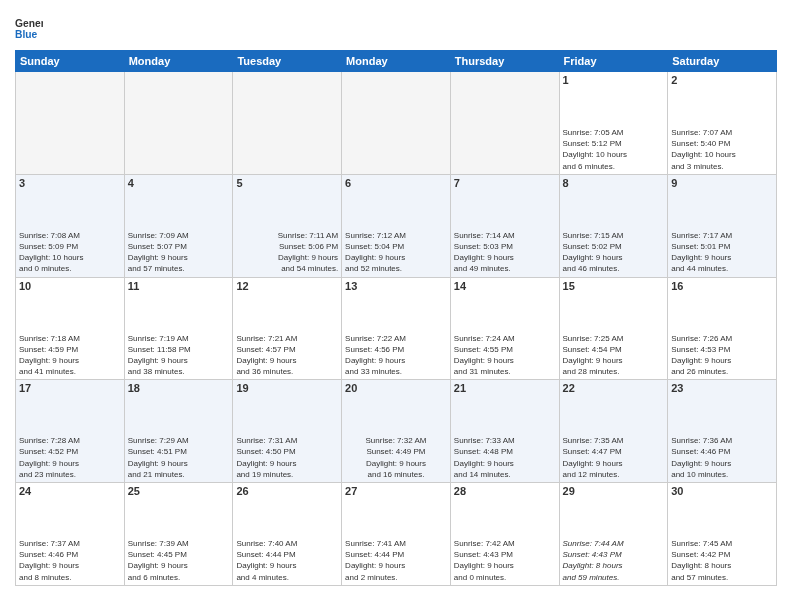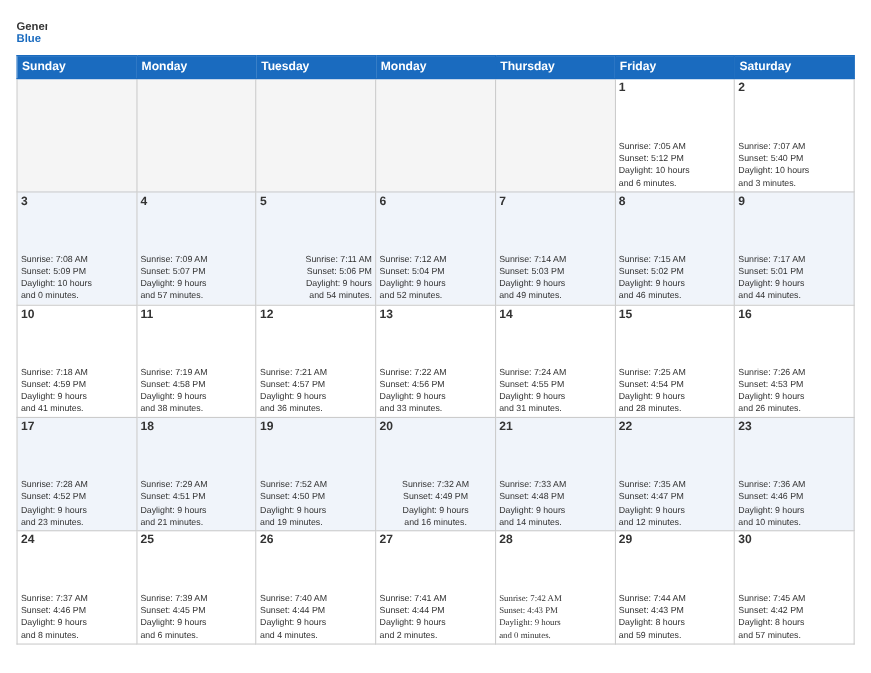--- a/index.html
+++ b/index.html
@@ -195,21 +195,21 @@
           <td>
             <span class="day-num">10</span>
             <div class="day-info" style="white-space: pre-line;">Sunrise: 7:18 AM
 Sunset: 4:59 PM
 Daylight: 9 hours
 and 41 minutes.</div>
           </td>
           <td>
             <span class="day-num">11</span>
             <div class="day-info" style="white-space: pre-line;">Sunrise: 7:19 AM
-Sunset: 4:58 PM
+Sunset: 11:58 PM
 Daylight: 9 hours
 and 38 minutes.</div>
           </td>
           <td>
             <span class="day-num">12</span>
             <div class="day-info" style="white-space: pre-line;">Sunrise: 7:21 AM
 Sunset: 4:57 PM
 Daylight: 9 hours
 and 36 minutes.</div>
           </td>
@@ -252,21 +252,21 @@
           </td>
           <td class="alt-row">
             <span class="day-num">18</span>
             <div class="day-info" style="white-space: pre-line;">Sunrise: 7:29 AM
 Sunset: 4:51 PM
 Daylight: 9 hours
 and 21 minutes.</div>
           </td>
           <td class="alt-row">
             <span class="day-num">19</span>
-            <div class="day-info" style="white-space: pre-line;">Sunrise: 7:52 AM
+            <div class="day-info" style="white-space: pre-line;">Sunrise: 7:31 AM
 Sunset: 4:50 PM
 Daylight: 9 hours
 and 19 minutes.</div>
           </td>
           <td class="alt-row">
             <span class="day-num">20</span>
             <div class="day-info" style="white-space: pre-line; text-align: center;">Sunrise: 7:32 AM
 Sunset: 4:49 PM
 Daylight: 9 hours
 and 16 minutes.</div>
@@ -317,28 +317,28 @@
           </td>
           <td>
             <span class="day-num">27</span>
             <div class="day-info" style="white-space: pre-line;">Sunrise: 7:41 AM
 Sunset: 4:44 PM
 Daylight: 9 hours
 and 2 minutes.</div>
           </td>
           <td>
             <span class="day-num">28</span>
-            <div class="day-info" style="white-space: pre-line; font-family: Liberation Serif, serif;">Sunrise: 7:42 AM
+            <div class="day-info" style="white-space: pre-line;">Sunrise: 7:42 AM
 Sunset: 4:43 PM
 Daylight: 9 hours
 and 0 minutes.</div>
           </td>
           <td>
             <span class="day-num">29</span>
-            <div class="day-info" style="white-space: pre-line;">Sunrise: 7:44 AM
+            <div class="day-info" style="white-space: pre-line; font-style: italic;">Sunrise: 7:44 AM
 Sunset: 4:43 PM
 Daylight: 8 hours
 and 59 minutes.</div>
           </td>
           <td>
             <span class="day-num">30</span>
             <div class="day-info" style="white-space: pre-line;">Sunrise: 7:45 AM
 Sunset: 4:42 PM
 Daylight: 8 hours
 and 57 minutes.</div>

